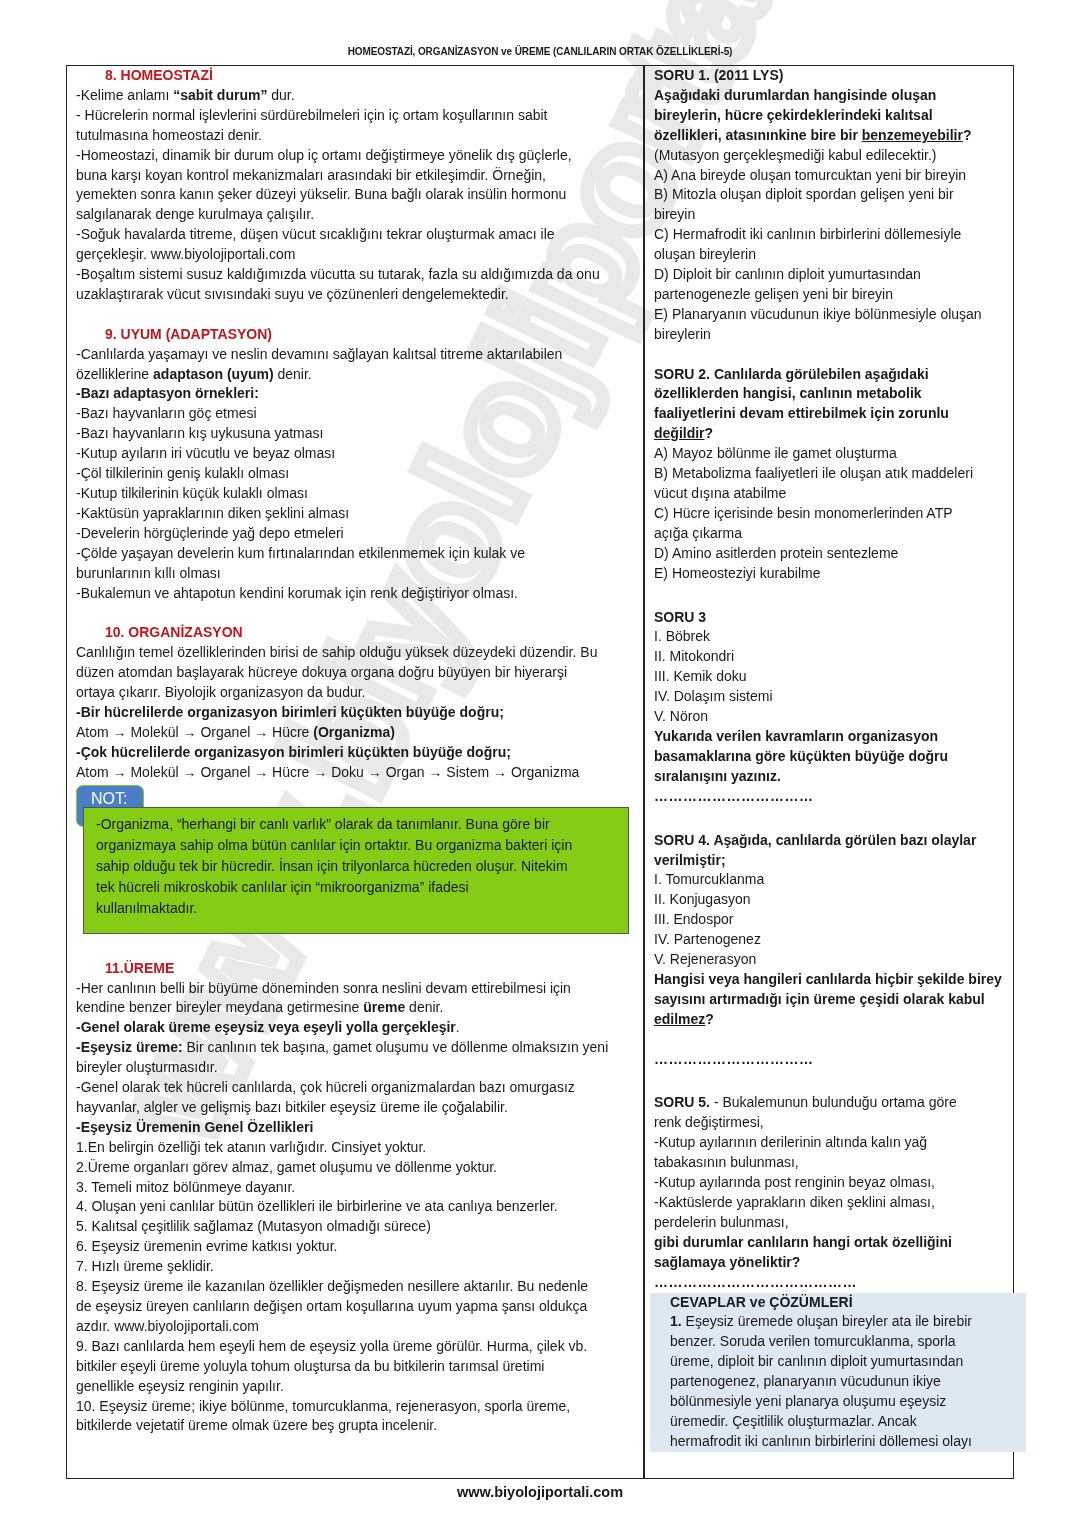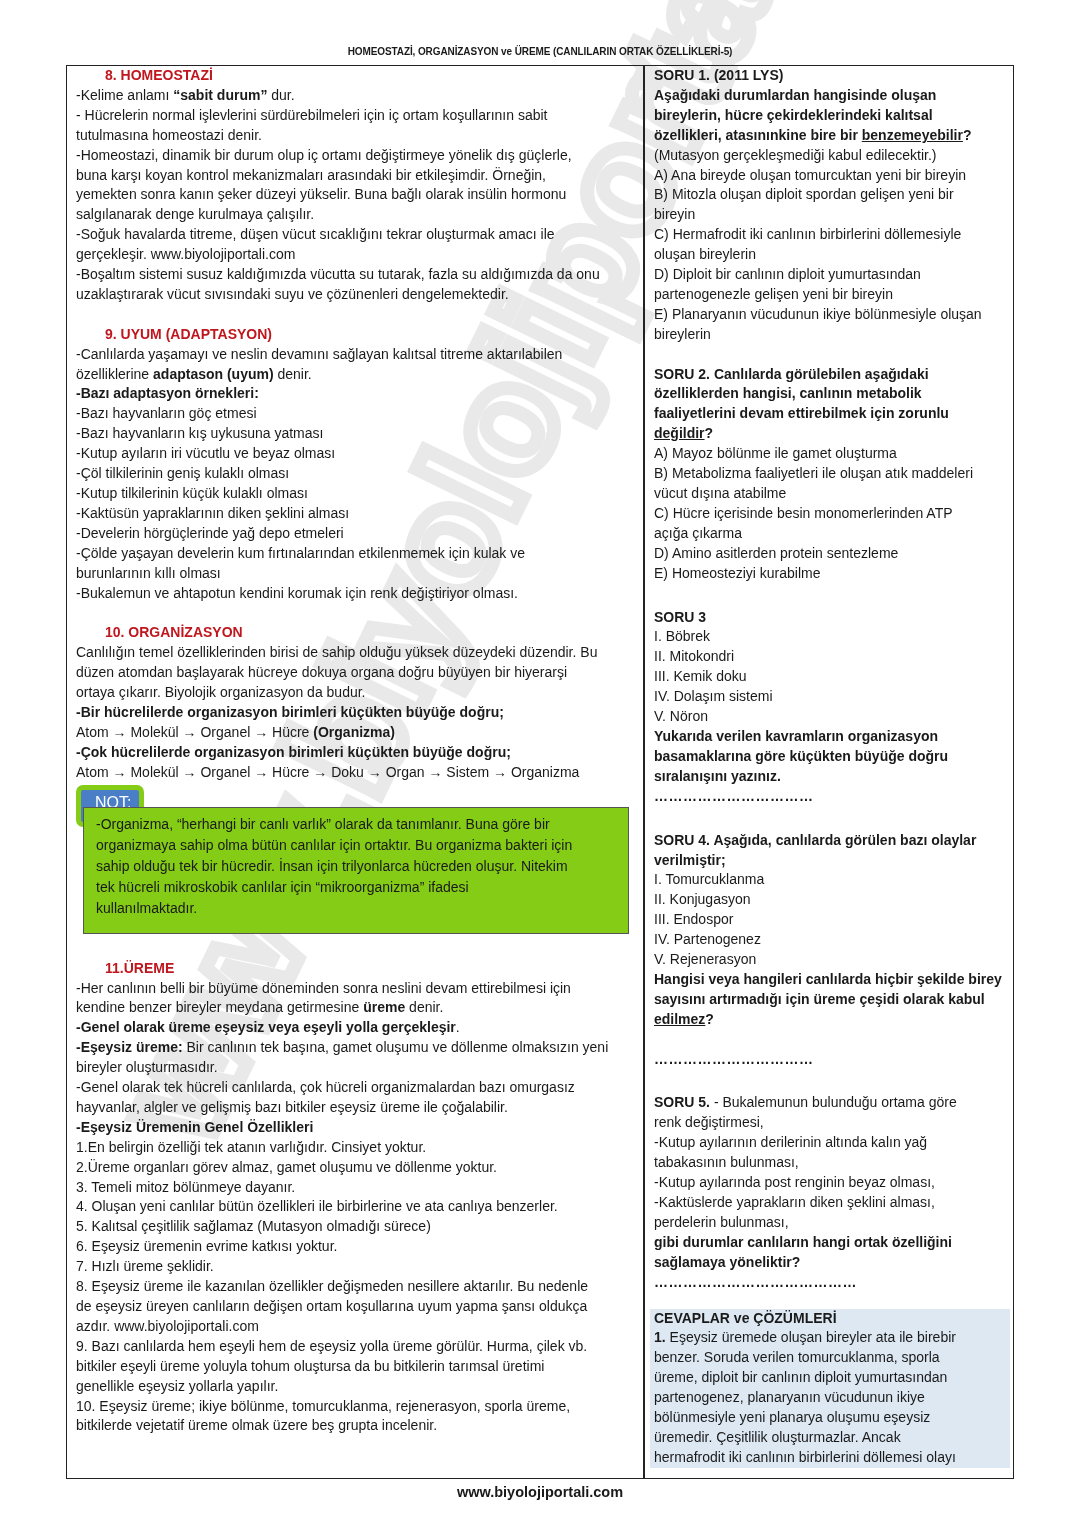--- a/index.html
+++ b/index.html
@@ -15,24 +15,24 @@
   .right { top: 66px; left: 654px; width: 356px; }
   .line { white-space: nowrap; }
   .red { color: #c0161d; font-weight: bold; margin-left: 29px; }
   .b { font-weight: bold; }
   .u { text-decoration: underline; }
   .gap { height: 19.9px; }
   .gap-sm { height: 14px; }
   .note-wrap { position: relative; height: 160px; margin-top: 2px; }
   .note-tab { position: absolute; left: 0; top: 0; width: 68px; height: 42px; background: #4a7fc8;
               border-radius: 7px; color: #fff; font-size: 16px; padding: 3px 0 0 14px; box-sizing: border-box;
-              border: 5px solid #84cc16; }
+              border: 1px solid #84cc16; }
   .note-box { position: absolute; left: 7px; top: 22px; width: 546px; height: 127px; background: #84cc16;
               border: 1.3px solid #555; box-sizing: border-box; padding: 6px 12px; font-size: 14px; line-height: 21.2px; }
-  .answer-box { background: #dde8f3; margin-left: -4px; padding-left: 4px; width: 356px; margin-top: 16px; }
+  .answer-box { background: #dde8f3; margin-left: -4px; padding-left: 20px; width: 356px; }
   .dots { letter-spacing: 0.5px; font-weight: bold; }
   .footer { position: absolute; top: 1484px; left: 0; width: 1080px; text-align: center;
             font-weight: bold; font-size: 14.5px; }
   .watermark { position: absolute; left: 0; top: 0; width: 1080px; height: 1527px; pointer-events: none; }
 </style>
 </head>
 <body>
 
 <svg class="watermark" viewBox="0 0 1080 1527">
   <text x="0" y="0" transform="translate(205,1150) rotate(-64)" font-family="Liberation Sans, sans-serif" font-size="150" font-weight="bold" fill="none" stroke="#d8d8d8" stroke-width="14" opacity="0.55">www.biyolojiportali.com</text>
@@ -116,21 +116,21 @@
     <div class="line">3. Temeli mitoz bölünmeye dayanır.</div>
     <div class="line">4. Oluşan yeni canlılar bütün özellikleri ile birbirlerine ve ata canlıya benzerler.</div>
     <div class="line">5. Kalıtsal çeşitlilik sağlamaz (Mutasyon olmadığı sürece)</div>
     <div class="line">6. Eşeysiz üremenin evrime katkısı yoktur.</div>
     <div class="line">7. Hızlı üreme şeklidir.</div>
     <div class="line">8. Eşeysiz üreme ile kazanılan özellikler değişmeden nesillere aktarılır. Bu nedenle</div>
     <div class="line">de eşeysiz üreyen canlıların değişen ortam koşullarına uyum yapma şansı oldukça</div>
     <div class="line">azdır. www.biyolojiportali.com</div>
     <div class="line">9. Bazı canlılarda hem eşeyli hem de eşeysiz yolla üreme görülür. Hurma, çilek vb.</div>
     <div class="line">bitkiler eşeyli üreme yoluyla tohum oluştursa da bu bitkilerin tarımsal üretimi</div>
-    <div class="line">genellikle eşeysiz yollarla yapılır.</div>
+    <div class="line">genellikle eşeysiz renginin yapılır.</div>
     <div class="line">10. Eşeysiz üreme; ikiye bölünme, tomurcuklanma, rejenerasyon, sporla üreme,</div>
     <div class="line">bitkilerde vejetatif üreme olmak üzere beş grupta incelenir.</div>
   </section>
 </div>
 
 <div class="col right">
   <section>
     <div class="line b">SORU 1. (2011 LYS)</div>
     <div class="line b">Aşağıdaki durumlardan hangisinde oluşan</div>
     <div class="line b">bireylerin, hücre çekirdeklerindeki kalıtsal</div>

